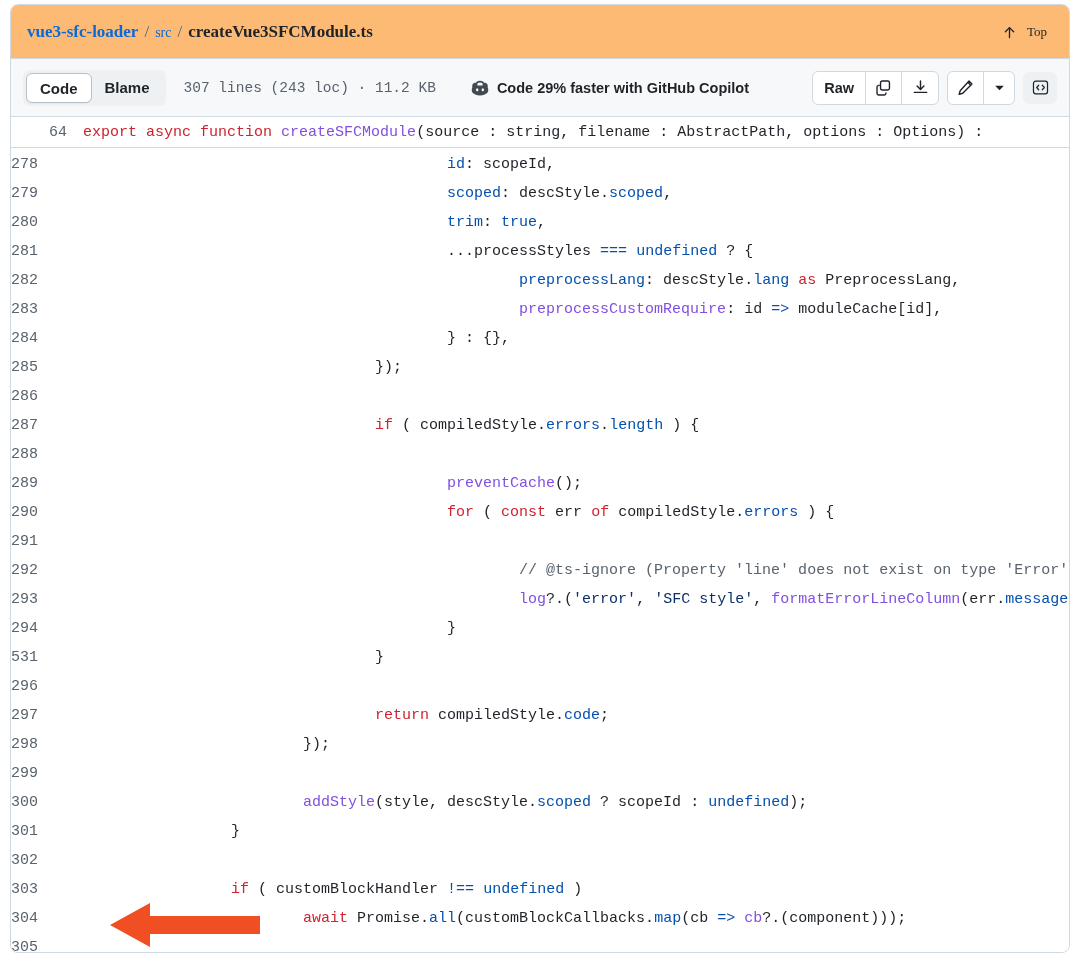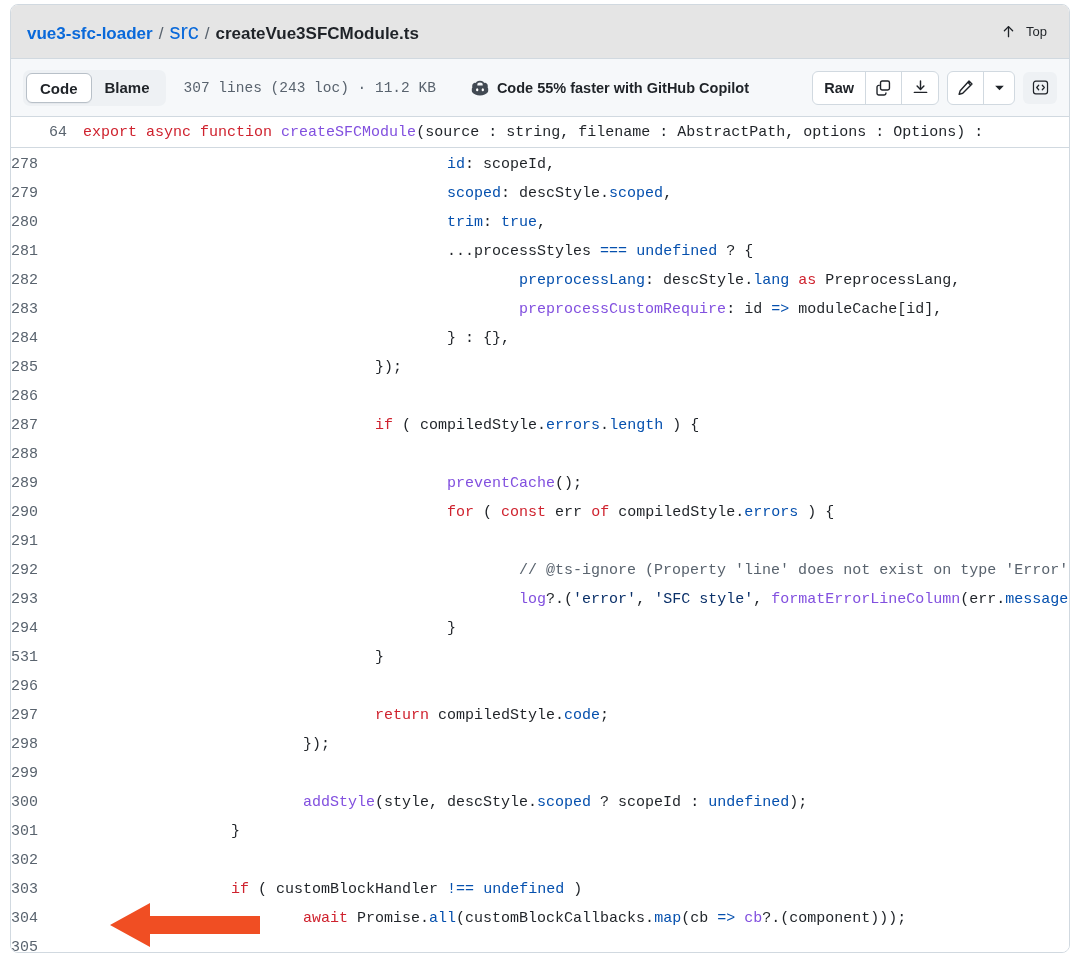--- a/index.html
+++ b/index.html
@@ -32,26 +32,27 @@
     border: 1px solid #d1d9e0;
     border-radius: 8px;
     box-sizing: border-box;
     background: #ffffff;
     overflow: hidden;
   }
 
   
   .file-header {
     height: 54px;
-    background: #e5e5e5;
+    background: #fdba74;
     border-bottom: 1px solid #d1d9e0;
     display: flex;
     align-items: center;
     padding: 0 16px;
     box-sizing: border-box;
+    font-family: Liberation Serif, serif;
   }
   .breadcrumb {
     display: flex;
     align-items: baseline;
     font-size: 17px;
     gap: 0;
     flex: 1;
   }
   .bc-repo {
     color: #0969da;
@@ -61,21 +62,21 @@
   }
   .bc-sep {
     color: #59636e;
     font-weight: 400;
     font-size: 17px;
     padding: 0 6px;
   }
   .bc-dir {
     color: #0969da;
     font-weight: 400;
-    font-size: 22px;
+    font-size: 14px;
     cursor: pointer;
   }
   .bc-file {
     color: #1f2328;
     font-weight: bold;
     font-size: 17px;
   }
   .top-link {
     display: flex;
     align-items: flex-end;
@@ -302,21 +303,21 @@
       <div class="file-meta">307 lines (243 loc) · 11.2 KB</div>
 
       <div class="copilot-note">
         <span>
           <svg class="ic" width="20" height="20" viewBox="0 0 16 16" fill="#424a53">
             <path d="M7.998 2.157c-1.11 0-2.01.28-2.62.86-.3.285-.51.63-.64 1.01-.42-.16-.88-.2-1.31-.08-.6.17-1.06.6-1.33 1.14-.26.53-.35 1.18-.33 1.85.01.3.04.6.09.88-.26.27-.42.63-.42 1.03v1.42c0 .43.12.85.35 1.2 1.05 1.6 3.44 2.46 6.21 2.46s5.16-.86 6.21-2.46c.23-.35.35-.77.35-1.2V8.85c0-.4-.16-.76-.42-1.03.05-.28.08-.58.09-.88.02-.67-.07-1.32-.33-1.85-.27-.54-.73-.97-1.33-1.14-.43-.12-.89-.08-1.31.08-.13-.38-.34-.725-.64-1.01-.61-.58-1.51-.86-2.62-.86Zm0 1.4c.83 0 1.34.2 1.66.5.32.3.5.76.5 1.39v.64h-4.32v-.64c0-.63.18-1.09.5-1.39.32-.3.83-.5 1.66-.5Z"></path>
             <ellipse cx="5.75" cy="9.4" rx=".95" ry="1.25" fill="#fff"></ellipse>
             <ellipse cx="10.25" cy="9.4" rx=".95" ry="1.25" fill="#fff"></ellipse>
           </svg>
         </span>
-        <span>Code 55% faster with GitHub Copilot</span>
+        <span>Code 29% faster with GitHub Copilot</span>
       </div>
 
       <div class="toolbar-right">
 
         <div class="btn-group">
           <div class="gb-raw">Raw</div>
           <div class="gb-icon">
             <span>
               <svg class="ic" width="17" height="17" viewBox="0 0 16 16" fill="none" stroke="#1f2328" stroke-width="1.3">
                 <rect x="5.2" y="1.9" width="8.4" height="8.4" rx="1.6"></rect>

